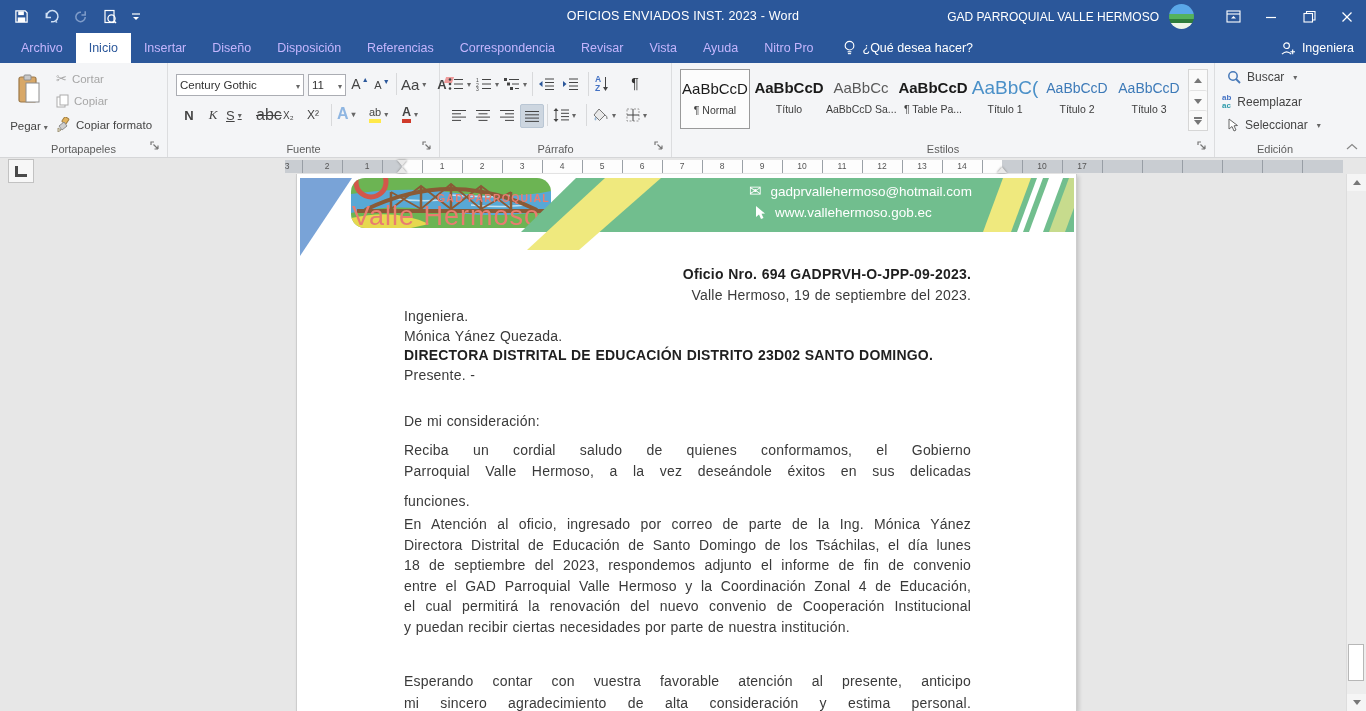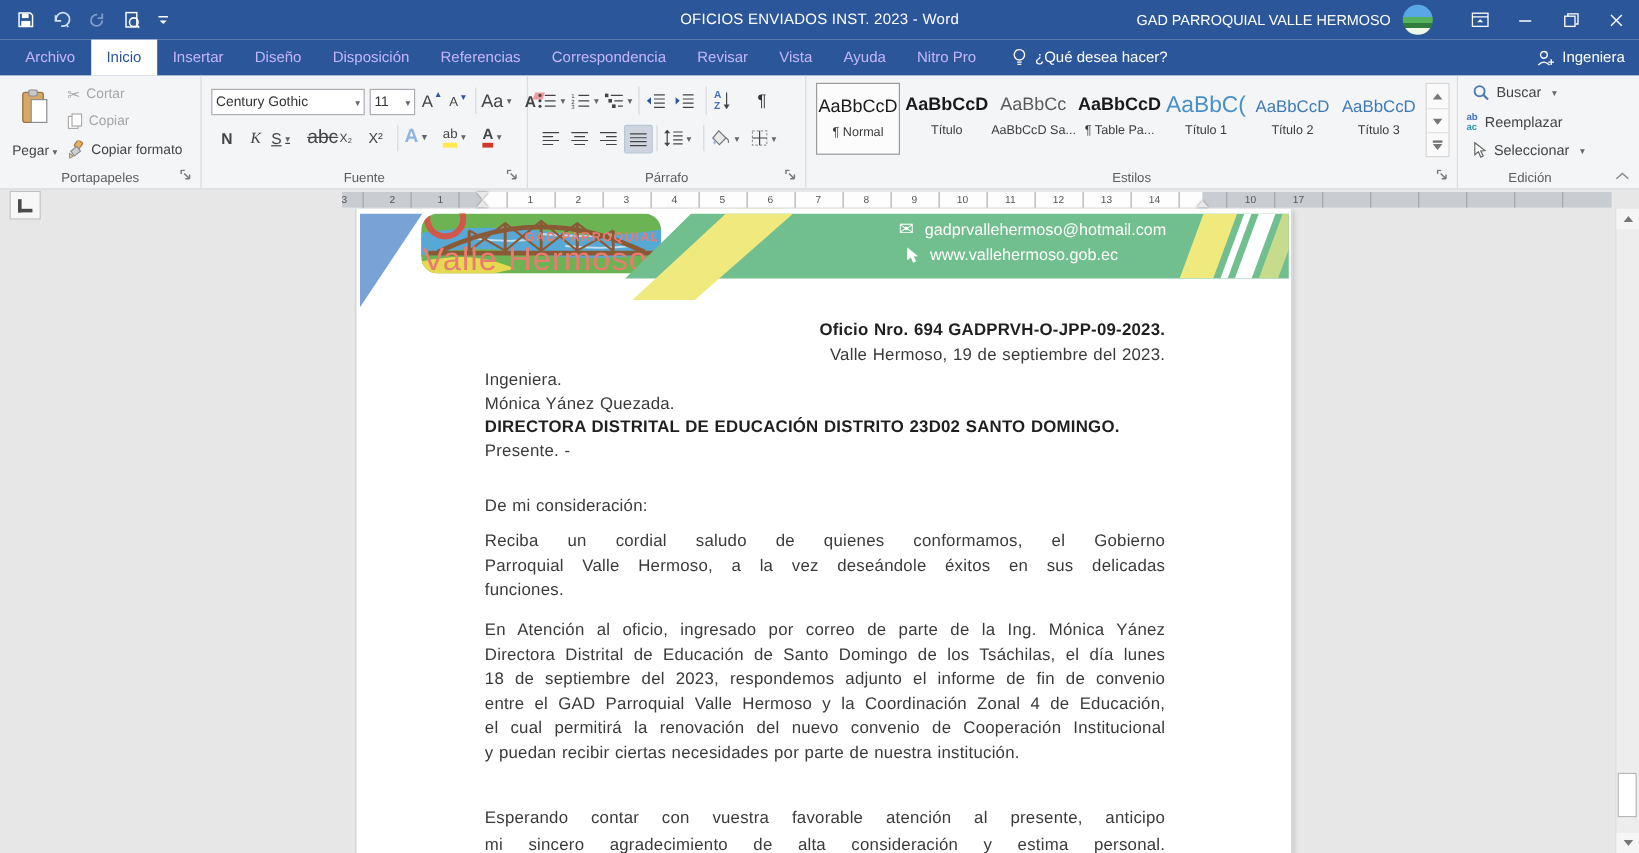--- a/index.html
+++ b/index.html
@@ -577,21 +577,21 @@
     <div class="line right b" style="top:90px">Oficio Nro. 694 GADPRVH-O-JPP-09-2023.</div>
     <div class="line right" style="top:111px">Valle Hermoso, 19 de septiembre del 2023.</div>
     <div class="line" style="top:132px">Ingeniera.</div>
     <div class="line" style="top:152px">Mónica Yánez Quezada.</div>
     <div class="line b" style="top:171px">DIRECTORA DISTRITAL DE EDUCACIÓN DISTRITO 23D02 SANTO DOMINGO.</div>
     <div class="line" style="top:191px">Presente. -</div>
     <div class="line" style="top:237px">De mi consideración:</div>
 
     <div class="jline" style="top:266px">Reciba un cordial saludo de quienes conformamos, el Gobierno</div>
     <div class="jline" style="top:286.5px">Parroquial Valle Hermoso, a la vez deseándole éxitos en sus delicadas</div>
-    <div class="jlast" style="top:307px">funciones.</div>
+    <div class="jlast" style="top:317px">funciones.</div>
 
     <div class="jline" style="top:340px">En Atención al oficio, ingresado por correo de parte de la Ing. Mónica Yánez</div>
     <div class="jline" style="top:360.5px">Directora Distrital de Educación de Santo Domingo de los Tsáchilas, el día lunes</div>
     <div class="jline" style="top:381px">18 de septiembre del 2023, respondemos adjunto el informe de fin de convenio</div>
     <div class="jline" style="top:401.5px">entre el GAD Parroquial Valle Hermoso y la Coordinación Zonal 4 de Educación,</div>
     <div class="jline" style="top:422px">el cual permitirá la renovación del nuevo convenio de Cooperación Institucional</div>
     <div class="jlast" style="top:442.5px">y puedan recibir ciertas necesidades por parte de nuestra institución.</div>
 
     <div class="jline" style="top:497px">Esperando contar con vuestra favorable atención al presente, anticipo</div>
     <div class="jline" style="top:519px">mi sincero agradecimiento de alta consideración y estima personal.</div>

